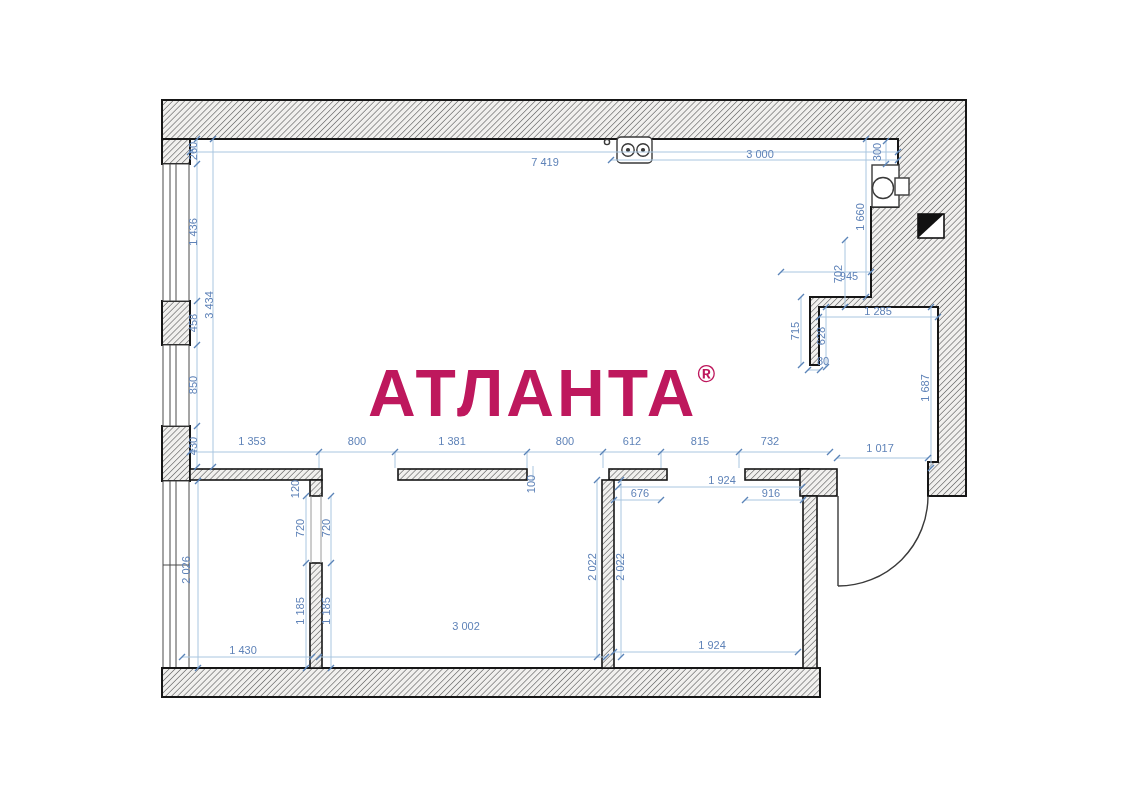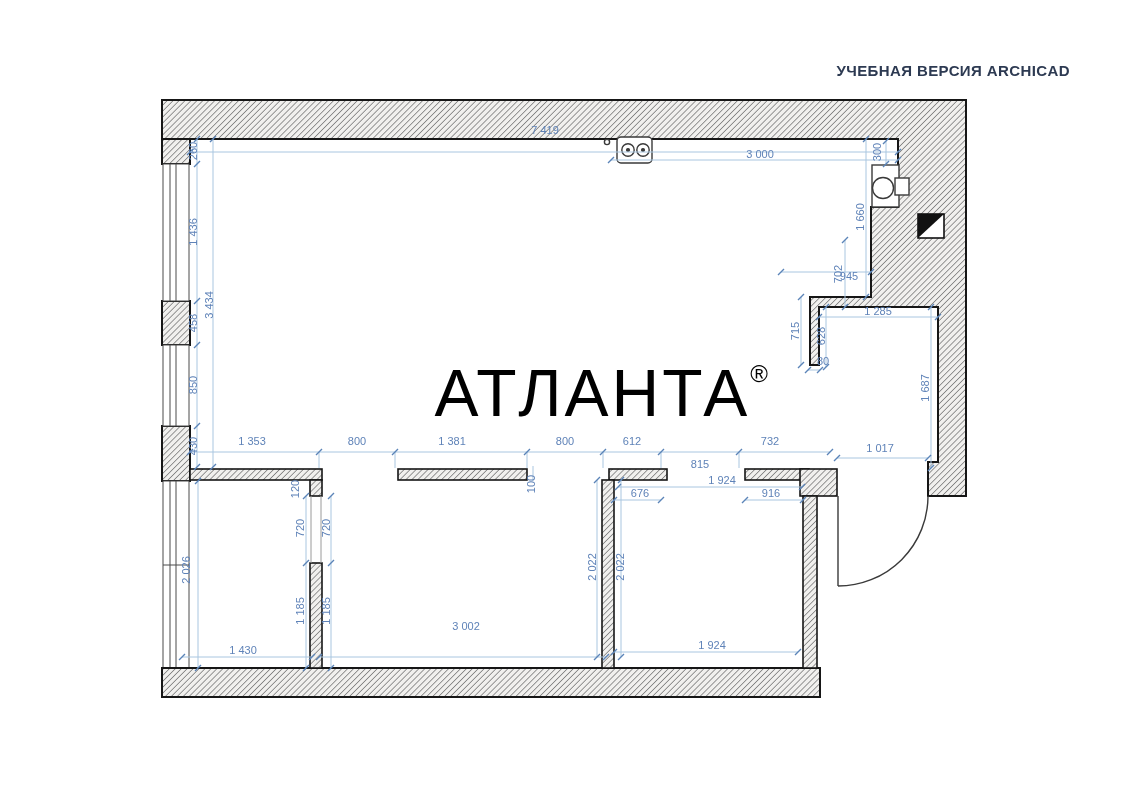--- a/index.html
+++ b/index.html
@@ -1,22 +1,22 @@
 <!DOCTYPE html>
 <html><head>
 <meta charset="utf-8">
 <style>
   html,body{margin:0;padding:0;background:#ffffff;}
   .canvas{position:relative;width:1132px;height:800px;background:#fff;overflow:hidden;
           font-family:"Liberation Sans",sans-serif;}
   .header{position:absolute;top:62px;right:62px;font-size:15px;font-weight:bold;
           color:#2d3a52;letter-spacing:.4px;}
   svg{position:absolute;left:0;top:0;}
-  .watermark{position:absolute;left:368px;top:360px;width:400px;text-align:right;
-             color:#000000;font-weight:normal;font-size:66px;letter-spacing:3px;
+  .watermark{position:absolute;left:368px;top:360px;width:400px;text-align:left;
+             color:#be185d;font-weight:bold;font-size:66px;letter-spacing:3px;
              line-height:1;white-space:nowrap;}
   .watermark .reg{font-size:24px;vertical-align:34px;letter-spacing:0;}
   .dim{position:absolute;font-size:11px;color:#5f83b8;white-space:nowrap;
        transform:translate(-50%,-50%);background:transparent;line-height:1;}
   .dim.v{transform:translate(-50%,-50%) rotate(-90deg);}
 </style>
 </head>
 <body>
 
 <div class="canvas">
@@ -160,37 +160,36 @@
     M611,655 l6,-6 M795,655 l6,-6
     M615,490 l6,-6 M799,490 l6,-6
     M611,503 l6,-6 M658,503 l6,-6
     M742,503 l6,-6 M800,503 l6,-6
     M594,483 l6,-6 M594,660 l6,-6
     M618,483 l6,-6 M618,660 l6,-6"></path>
 </svg>
 
 <div class="watermark"><span>АТЛАНТА</span><span class="reg">®</span></div>
 
-<div class="header">УЧЕБНАЯ ВЕРСИЯ ARCHICAD</div>
-
-<div class="dim" style="left:545px;top:130px">7 419</div>
+
+<div class="dim" style="left:545px;top:162px">7 419</div>
 <div class="dim" style="left:760px;top:154px">3 000</div>
 <div class="dim v" style="left:877px;top:152px">300</div>
 <div class="dim v" style="left:193px;top:151px">260</div>
 <div class="dim v" style="left:193px;top:232px">1 436</div>
 <div class="dim v" style="left:209px;top:305px">3 434</div>
 <div class="dim v" style="left:193px;top:323px">458</div>
 <div class="dim v" style="left:193px;top:385px">850</div>
 <div class="dim v" style="left:193px;top:446px">430</div>
 <div class="dim" style="left:252px;top:441px">1 353</div>
 <div class="dim" style="left:357px;top:441px">800</div>
 <div class="dim" style="left:452px;top:441px">1 381</div>
 <div class="dim" style="left:565px;top:441px">800</div>
 <div class="dim" style="left:632px;top:441px">612</div>
-<div class="dim" style="left:700px;top:464px">815</div>
+<div class="dim" style="left:700px;top:441px">815</div>
 <div class="dim" style="left:770px;top:441px">732</div>
 <div class="dim" style="left:880px;top:448px">1 017</div>
 <div class="dim" style="left:849px;top:276px">945</div>
 <div class="dim v" style="left:838px;top:274px">702</div>
 <div class="dim v" style="left:860px;top:217px">1 660</div>
 <div class="dim" style="left:878px;top:311px">1 285</div>
 <div class="dim v" style="left:795px;top:331px">715</div>
 <div class="dim v" style="left:821px;top:336px">628</div>
 <div class="dim" style="left:823px;top:361px">80</div>
 <div class="dim v" style="left:925px;top:388px">1 687</div>

